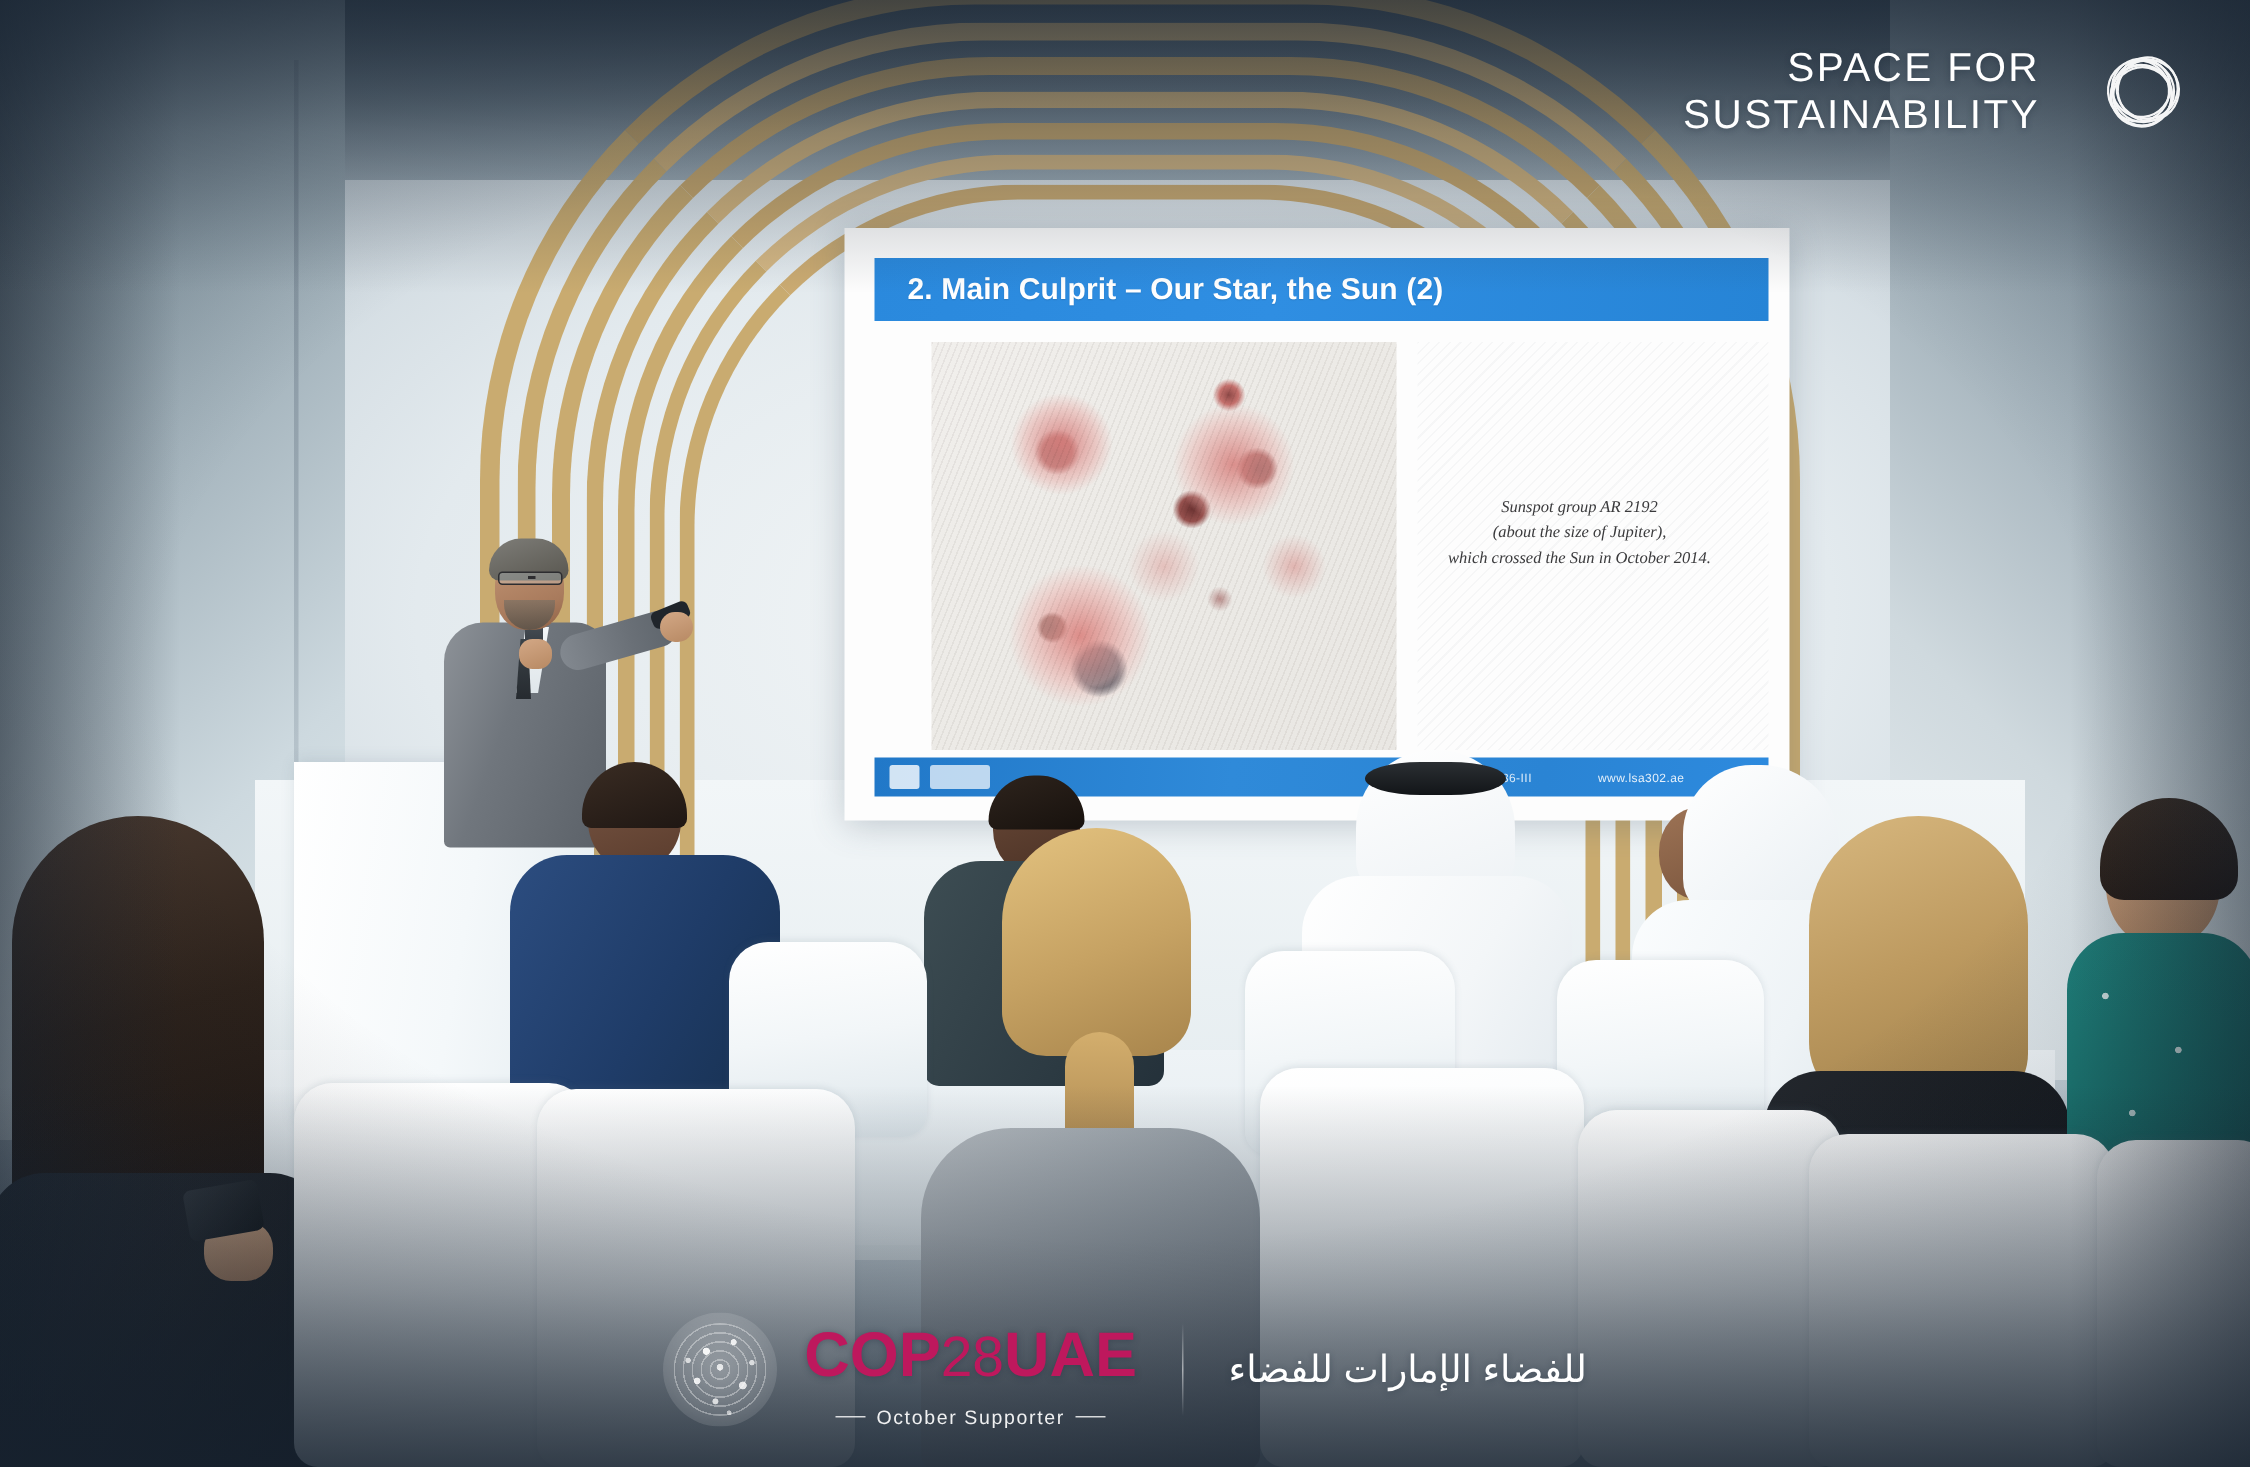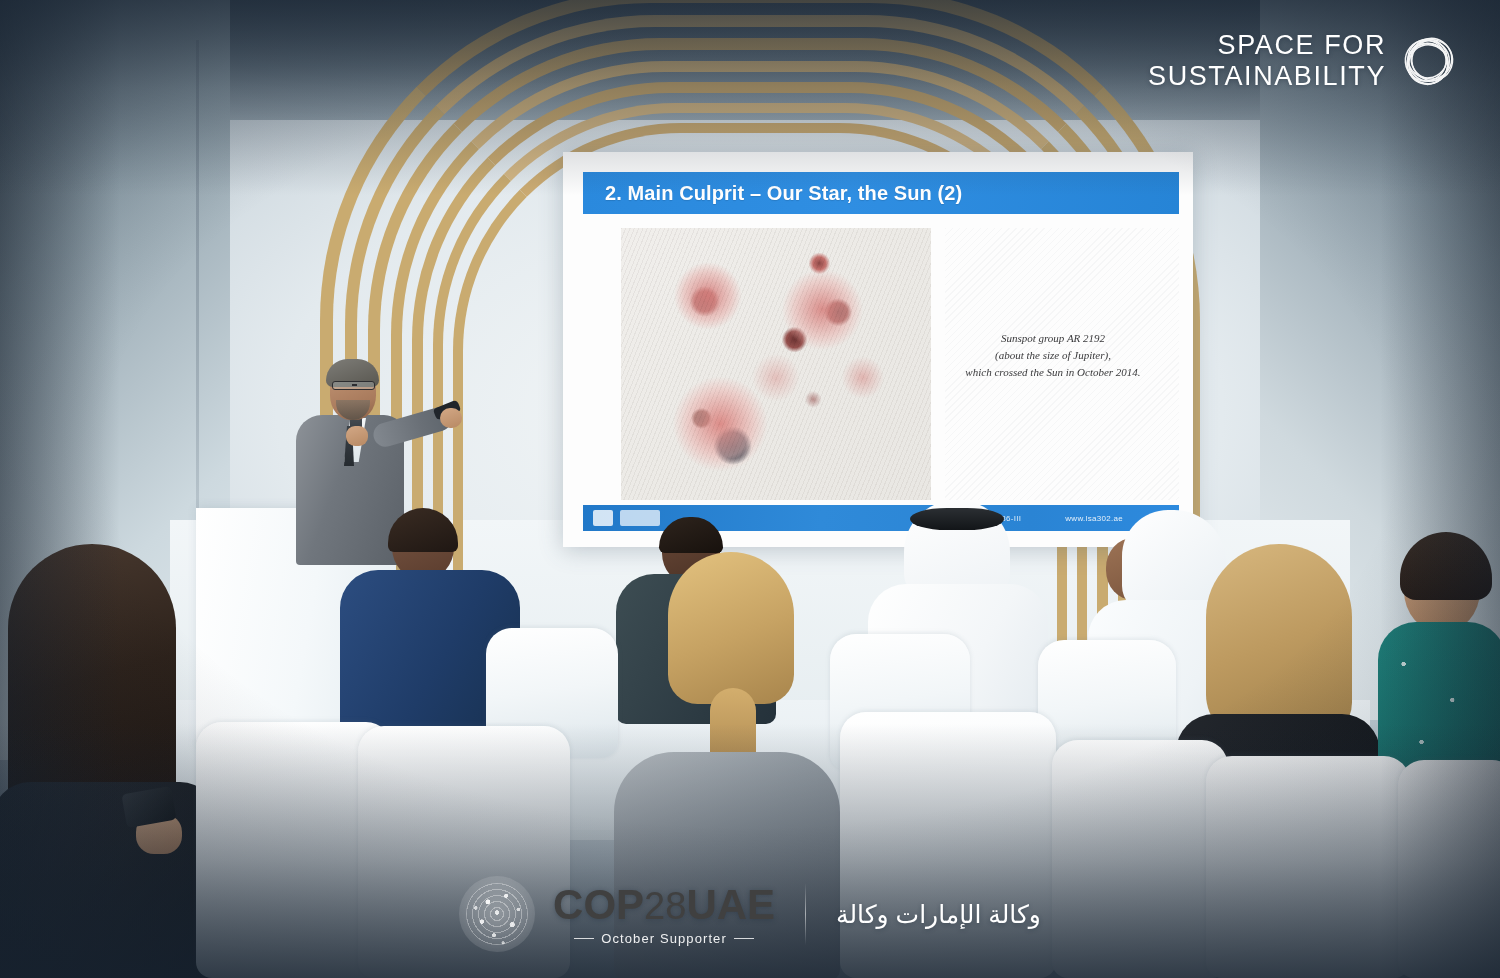--- a/index.html
+++ b/index.html
@@ -229,21 +229,21 @@
     box-shadow: 0 -1px 5px rgba(90,110,125,.14);
   }
   .person { position: absolute; }
   .torso { position: absolute; border-radius: 38px 38px 10px 10px; }
   .head  { position: absolute; border-radius: 48%; }
   .hair  { position: absolute; }
 
   
   .brand-tr {
     position: absolute; right: 34px; top: 24px;
-    display: flex; align-items: center; gap: 6px;
+    display: flex; align-items: center; gap: 32px;
   }
   .brand-tr-text {
     text-align: right;
     color: #ffffff;
     font-size: 27px;
     font-weight: 400;
     line-height: 31px;
     letter-spacing: 1.6px;
     text-shadow: 0 1px 4px rgba(30,45,60,.45);
   }
@@ -269,22 +269,22 @@
     margin-right: 18px;
     position: relative;
   }
   .cop-logo-circle .dots {
     position: absolute; inset: 7px; border-radius: 50%;
     background-image:
       repeating-radial-gradient(circle at 50% 50%, rgba(255,255,255,.34) 0 1px, rgba(255,255,255,0) 1px 6px);
   }
   .cop-text { text-align: left; }
   .cop-main {
-    color: #404040; font-size: 42px; font-weight: 700; letter-spacing: 0px;
-    line-height: 44px; text-shadow: 0 1px 5px rgba(30,45,60,.4);
+    color: #be185d; font-size: 42px; font-weight: 700; letter-spacing: 0px;
+    line-height: 58px; text-shadow: 0 1px 5px rgba(30,45,60,.4);
   }
   .cop-main .num { font-weight: 300; font-size: 38px; }
   .cop-sub {
     color: rgba(255,255,255,.92); font-size: 13px; letter-spacing: 1.1px;
     margin-top: 3px; text-align: center;
     display: flex; align-items: center; gap: 7px; justify-content: center;
   }
   .cop-sub .rule { height: 1px; width: 20px; background: rgba(255,255,255,.8); }
 
   .brand-divider {
@@ -499,18 +499,18 @@
       <div class="cop-sub">
         <span class="rule"></span>
         <span>October Supporter</span>
         <span class="rule"></span>
       </div>
     </div>
 
     <div class="brand-divider"></div>
 
     <div class="usa-text">
-      <div class="usa-ar">وكالة الإمارات وكالة</div>
+      <div class="usa-ar">للفضاء الإمارات للفضاء</div>
     </div>
 
   </div>
 
 </div>
 
 </body></html>

